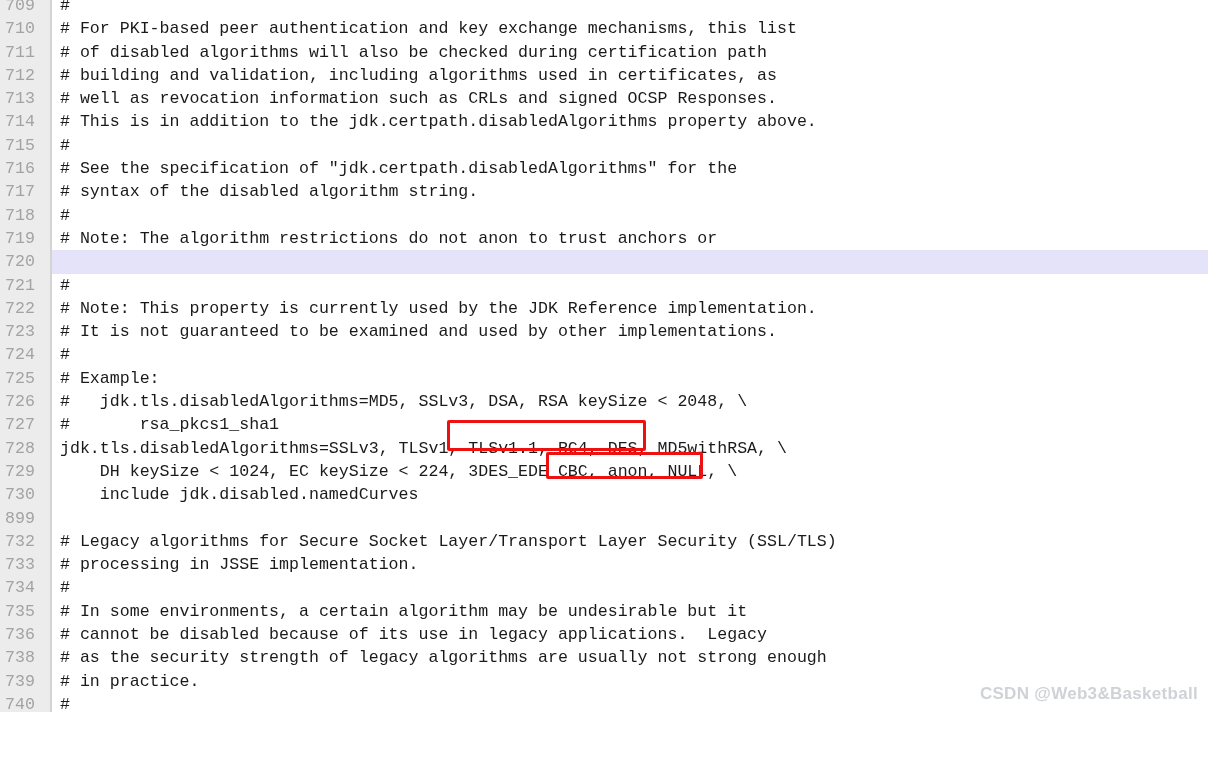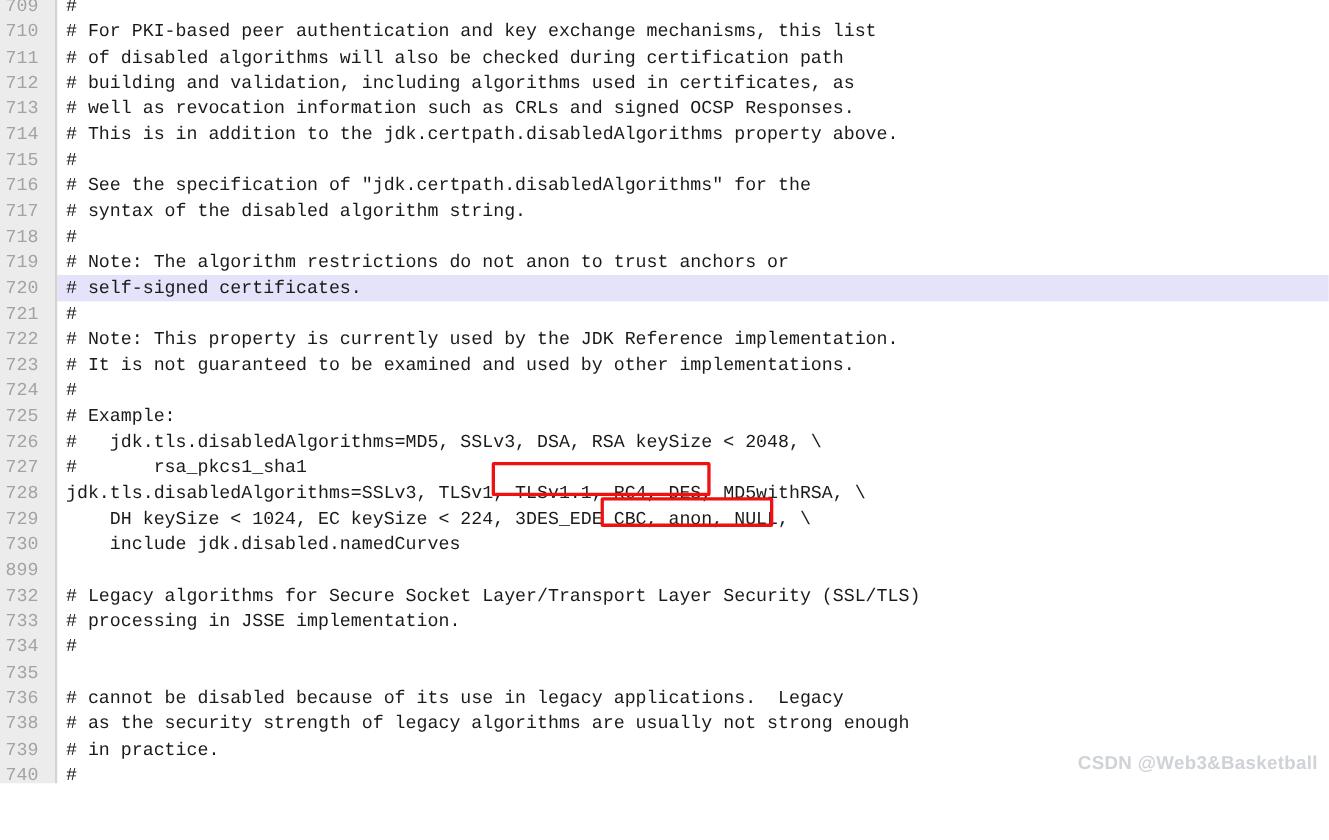--- a/index.html
+++ b/index.html
@@ -139,36 +139,36 @@
       <div class="code-line"><span class="ln">710</span><span class="ltxt"># For PKI-based peer authentication and key exchange mechanisms, this list</span></div>
       <div class="code-line"><span class="ln">711</span><span class="ltxt"># of disabled algorithms will also be checked during certification path</span></div>
       <div class="code-line"><span class="ln">712</span><span class="ltxt"># building and validation, including algorithms used in certificates, as</span></div>
       <div class="code-line"><span class="ln">713</span><span class="ltxt"># well as revocation information such as CRLs and signed OCSP Responses.</span></div>
       <div class="code-line"><span class="ln">714</span><span class="ltxt"># This is in addition to the jdk.certpath.disabledAlgorithms property above.</span></div>
       <div class="code-line"><span class="ln">715</span><span class="ltxt">#</span></div>
       <div class="code-line"><span class="ln">716</span><span class="ltxt"># See the specification of "jdk.certpath.disabledAlgorithms" for the</span></div>
       <div class="code-line"><span class="ln">717</span><span class="ltxt"># syntax of the disabled algorithm string.</span></div>
       <div class="code-line"><span class="ln">718</span><span class="ltxt">#</span></div>
       <div class="code-line"><span class="ln">719</span><span class="ltxt"># Note: The algorithm restrictions do not anon to trust anchors or</span></div>
-      <div class="code-line hl"><div class="line-text-bg"></div><span class="ln">720</span><span class="ltxt"># self-signed certificates.</span></div>
+      <div class="code-line hl"><div class="line-text-bg"></div><span class="ln">720</span></div>
       <div class="code-line"><span class="ln">721</span><span class="ltxt">#</span></div>
       <div class="code-line"><span class="ln">722</span><span class="ltxt"># Note: This property is currently used by the JDK Reference implementation.</span></div>
       <div class="code-line"><span class="ln">723</span><span class="ltxt"># It is not guaranteed to be examined and used by other implementations.</span></div>
       <div class="code-line"><span class="ln">724</span><span class="ltxt">#</span></div>
       <div class="code-line"><span class="ln">725</span><span class="ltxt"># Example:</span></div>
       <div class="code-line"><span class="ln">726</span><span class="ltxt">#   jdk.tls.disabledAlgorithms=MD5, SSLv3, DSA, RSA keySize &lt; 2048, \</span></div>
       <div class="code-line"><span class="ln">727</span><span class="ltxt">#       rsa_pkcs1_sha1</span></div>
       <div class="code-line"><span class="ln">728</span><span class="ltxt">jdk.tls.disabledAlgorithms=SSLv3, TLSv1, TLSv1.1, RC4, DES, MD5withRSA, \</span></div>
       <div class="code-line"><span class="ln">729</span><span class="ltxt">    DH keySize &lt; 1024, EC keySize &lt; 224, 3DES_EDE_CBC, anon, NULL, \</span></div>
       <div class="code-line"><span class="ln">730</span><span class="ltxt">    include jdk.disabled.namedCurves</span></div>
       <div class="code-line"><span class="ln">899</span><span class="ltxt"></span></div>
       <div class="code-line"><span class="ln">732</span><span class="ltxt"># Legacy algorithms for Secure Socket Layer/Transport Layer Security (SSL/TLS)</span></div>
       <div class="code-line"><span class="ln">733</span><span class="ltxt"># processing in JSSE implementation.</span></div>
       <div class="code-line"><span class="ln">734</span><span class="ltxt">#</span></div>
-      <div class="code-line"><span class="ln">735</span></div>
+      <div class="code-line"><span class="ln">735</span><span class="ltxt"># In some environments, a certain algorithm may be undesirable but it</span></div>
       <div class="code-line"><span class="ln">736</span><span class="ltxt"># cannot be disabled because of its use in legacy applications.  Legacy</span></div>
       <div class="code-line"><span class="ln">738</span><span class="ltxt"># as the security strength of legacy algorithms are usually not strong enough</span></div>
       <div class="code-line"><span class="ln">739</span><span class="ltxt"># in practice.</span></div>
       <div class="code-line"><span class="ln">740</span><span class="ltxt">#</span></div>
       <div class="code-line"><span class="ln">742</span><span class="ltxt"># not be negotiated unless there are no other candidates.</span></div>
     </div>
 
   <div class="redbox" id="redbox-tls"></div>
   <div class="redbox" id="redbox-3des"></div>
 

